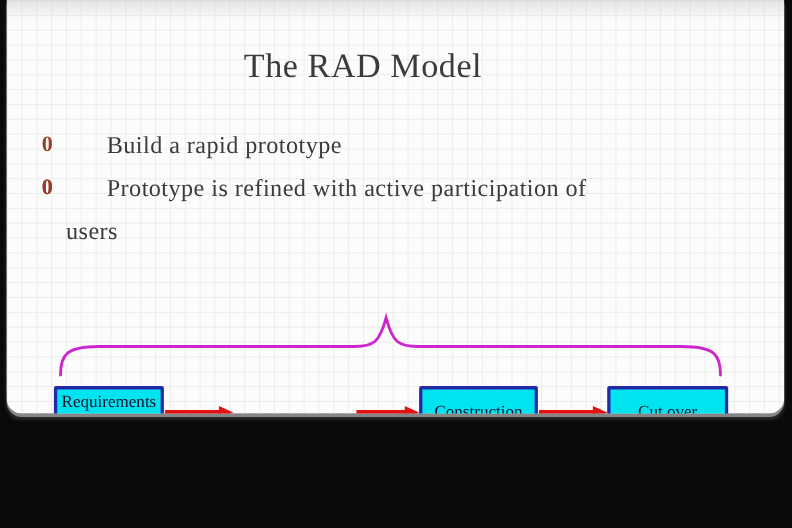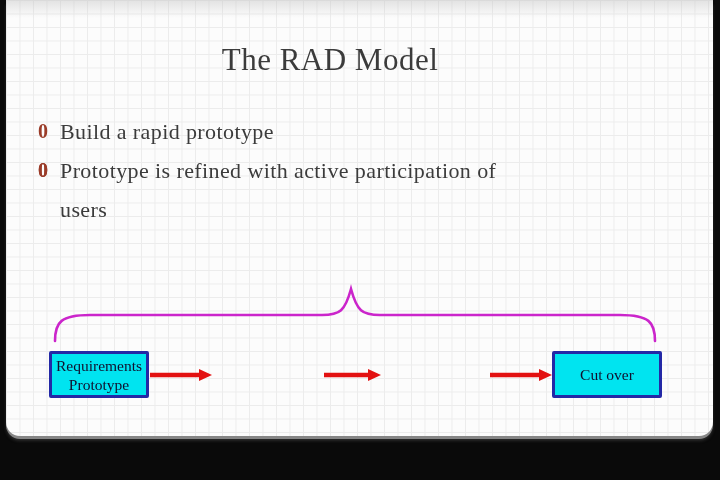--- a/index.html
+++ b/index.html
@@ -6,21 +6,21 @@
   body{
     width:720px;height:480px;
     background:#0a0a0a;
     position:relative;
     overflow:hidden;
     font-family:"Liberation Serif", serif;
   }
   .slide{
     position:absolute;
     left:6px; top:0;
-    width:707px; height:436px;
+    width:707px; height:376px;
     background-color:#fcfcfc;
     background-image:
       linear-gradient(#ececec 1px, transparent 1px),
       linear-gradient(90deg, #ececec 1px, transparent 1px);
     background-size:13.5px 13.5px;
     border-radius:0 0 14px 14px;
     box-shadow:0 3px 0 rgba(165,165,165,.75), 0 5px 3px rgba(60,60,60,.65);
     overflow:hidden;
   }
   .slide::before{
@@ -48,21 +48,21 @@
     font-size:22px;
     line-height:39px;
     letter-spacing:.4px;
     color:var(--body-text,#3b3b3b);
   }
   .bullet .marker{
     position:absolute; left:6px; top:0;
     font-size:20px; font-weight:bold;
     color:var(--bullet-marker,#9a3b28);
   }
-  .bullet .btext{ white-space:pre-wrap; }
+  .bullet .btext{ white-space:pre-wrap;padding-left:37px; }
   .diagram-svg{
     position:absolute; left:0; top:0;
     width:707px; height:468px;
     pointer-events:none;
   }
   .brace{ stroke:var(--brace,#cb25cb); stroke-width:2.6; fill:none; stroke-linecap:round; }
   .arrow-line{ stroke:var(--arrow,#e31111); stroke-width:4.5; }
   .arrow-head{ fill:var(--arrow,#e31111); }
   .pbox{
     position:absolute; top:351px; height:47px;
@@ -119,17 +119,18 @@
       <line class="arrow-line" x1="318" y1="375" x2="364" y2="375"></line>
       <polygon class="arrow-head" points="375,375 362,369 362,381"></polygon>
     </g>
     <g class="arrow">
       <line class="arrow-line" x1="484" y1="375" x2="535" y2="375"></line>
       <polygon class="arrow-head" points="546,375 533,369 533,381"></polygon>
     </g>
   </svg>
 
   <div class="pbox pbox1">Requirements Prototype</div>
+  <div class="pbox pbox3">Construction</div>
   <div class="pbox pbox4">Cut over</div>
 
   <div class="page-number">23</div>
 
 </div>
 
 </body></html>

